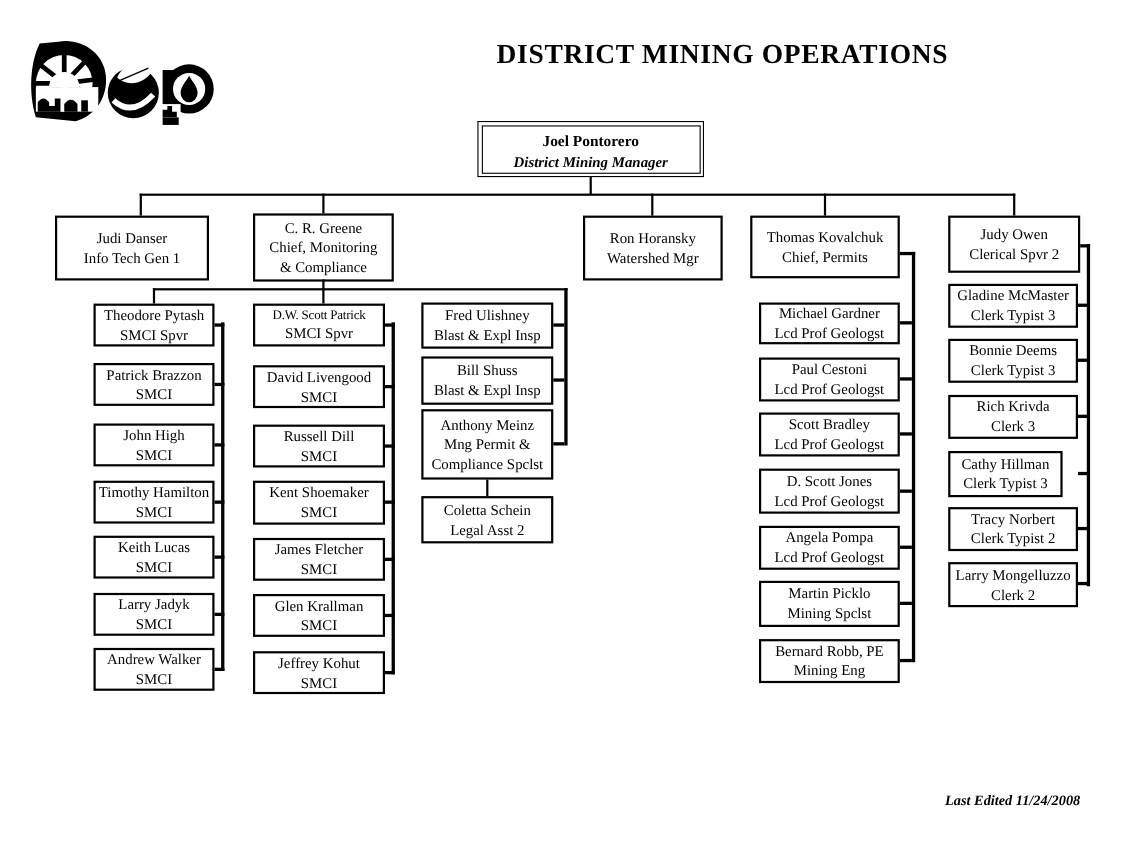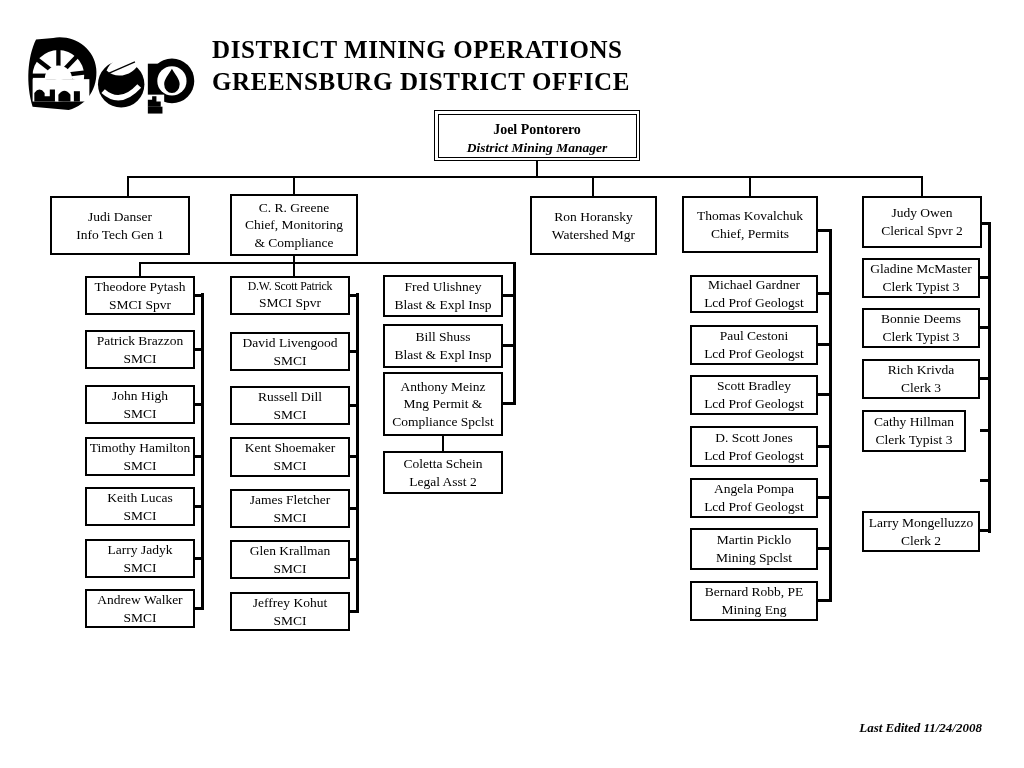--- a/index.html
+++ b/index.html
@@ -1,19 +1,19 @@
 <!DOCTYPE html>
 <html><head>
 <meta charset="utf-8">
 <style>
   html,body { margin:0; padding:0; background:#fff; }
   .page { position:relative; width:1024px; height:768px; background:#fff; overflow:hidden;
           font-family:"Liberation Serif", serif; color:#000; }
 
-  .title { position:absolute; left:212px; top:34px; width:650px; text-align:left;
+  .title { position:absolute; left:212px; top:34px; width:650px; text-align:right;
            font-weight:bold; font-size:25px; letter-spacing:0.6px; line-height:1.26; }
 
   .logo { position:absolute; left:24px; top:30px; width:172px; height:88px; }
 
   .box { position:absolute; border:2px solid #000; background:#fff; box-sizing:border-box;
          display:flex; flex-direction:column; align-items:center; justify-content:center;
          text-align:center; font-size:13.5px; line-height:1.3; }
   .box .t { white-space:pre-line; }
   .sm { font-size:11.8px; letter-spacing:-0.2px; }
 
@@ -59,21 +59,20 @@
     <rect x="144" y="38" width="17" height="58" fill="#000"></rect>
     <circle cx="172" cy="58" r="26" fill="#000"></circle>
     <circle cx="172" cy="58" r="17" fill="#fff"></circle>
     <path d="M172 44 C176 51 181 56 181 62 A9 10 0 0 1 163 62 C163 56 168 51 172 44 Z" fill="#000"></path>
     <rect x="142" y="74" width="21" height="14" fill="#fff"></rect>
     <path d="M144 88 L144 80 L149 80 L149 76 L154 76 L154 82 L159 82 L159 88 Z" fill="#000"></path>
   </svg>
 
   <div class="title">
     <div>DISTRICT MINING OPERATIONS</div>
-    <div>GREENSBURG DISTRICT OFFICE</div>
   </div>
 
   <div class="root">
     <div class="root-in">
       <div class="n">Joel Pontorero</div>
       <div class="t">District Mining Manager</div>
     </div>
   </div>
 
   <div class="box" style="left:50px;top:196px;width:140px;height:59px">
@@ -211,20 +210,24 @@
     <div>Bonnie Deems</div>
     <div class="t">Clerk Typist 3</div>
   </div>
   <div class="box" style="left:862px;top:359px;width:118px;height:40px">
     <div>Rich Krivda</div>
     <div class="t">Clerk 3</div>
   </div>
   <div class="box" style="left:862px;top:410px;width:104px;height:42px">
     <div>Cathy Hillman</div>
     <div class="t">Clerk Typist 3</div>
+  </div>
+  <div class="box" style="left:862px;top:461px;width:118px;height:40px">
+    <div>Tracy Norbert</div>
+    <div class="t">Clerk Typist 2</div>
   </div>
   <div class="box" style="left:862px;top:511px;width:118px;height:41px">
     <div>Larry Mongelluzzo</div>
     <div class="t">Clerk 2</div>
   </div>
 
   <div class="ln" style="left:536px;top:160px;width:2px;height:17px"></div>
   <div class="ln" style="left:127px;top:176px;width:796px;height:2px"></div>
   <div class="ln" style="left:127px;top:176px;width:2px;height:20px"></div>
   <div class="ln" style="left:293px;top:176px;width:2px;height:18px"></div>

